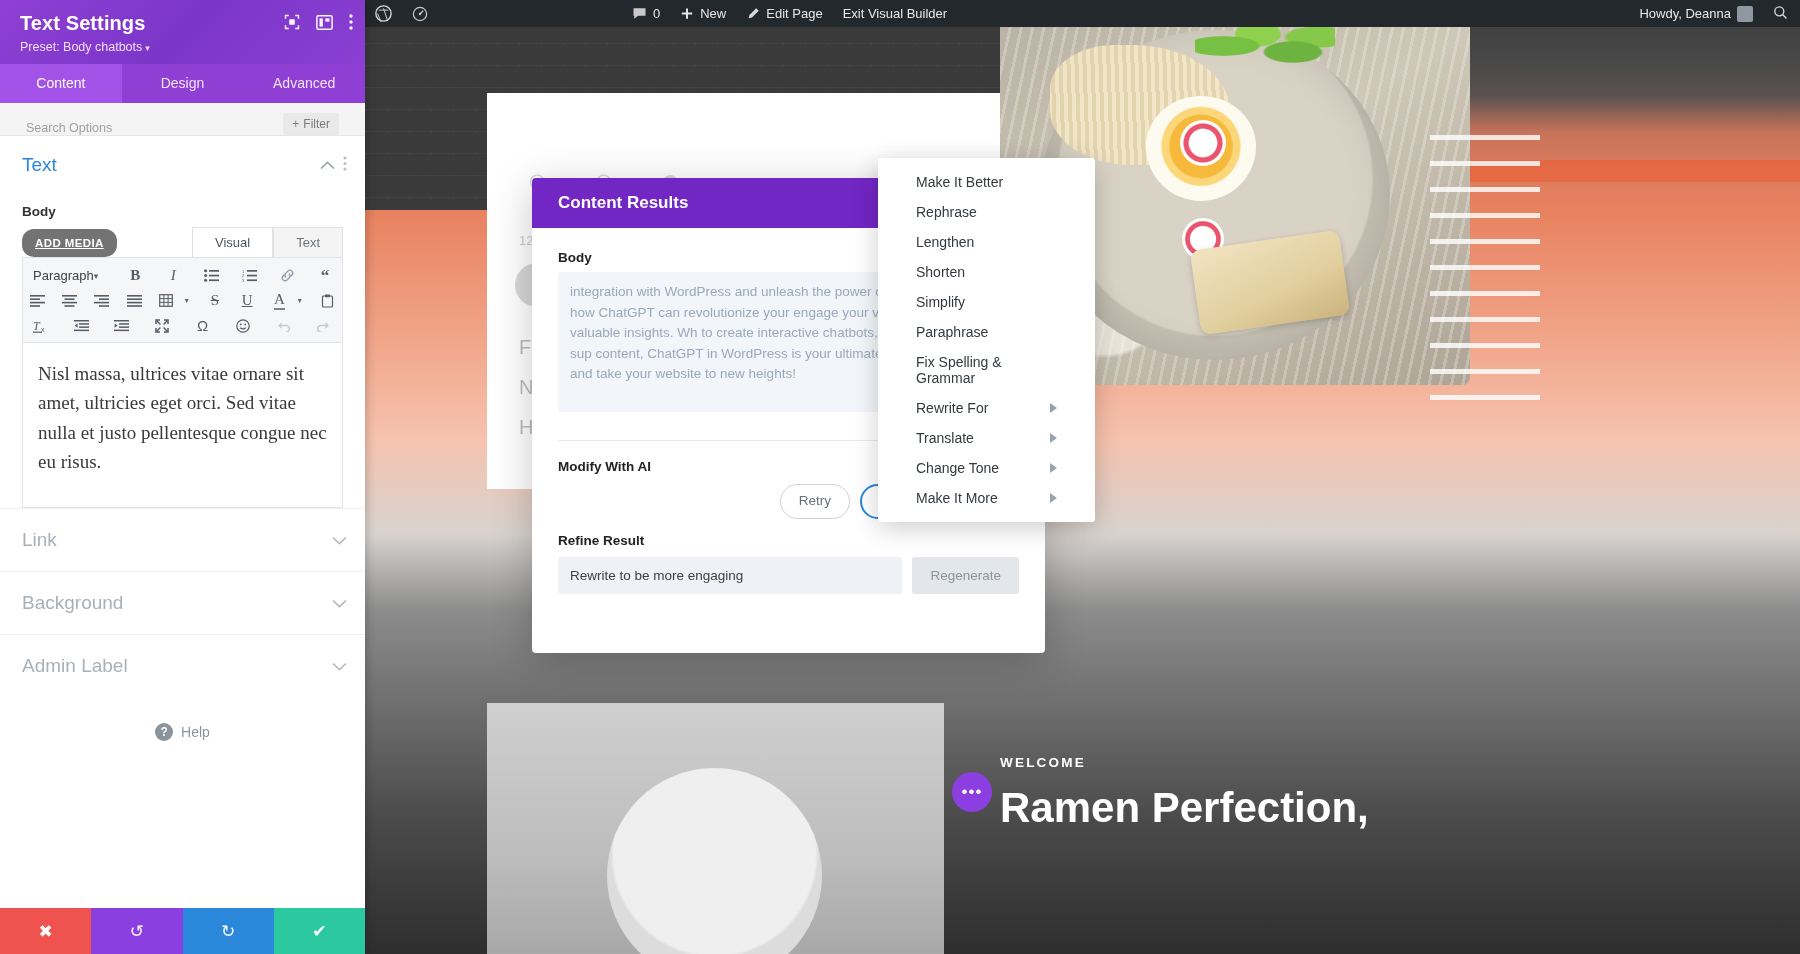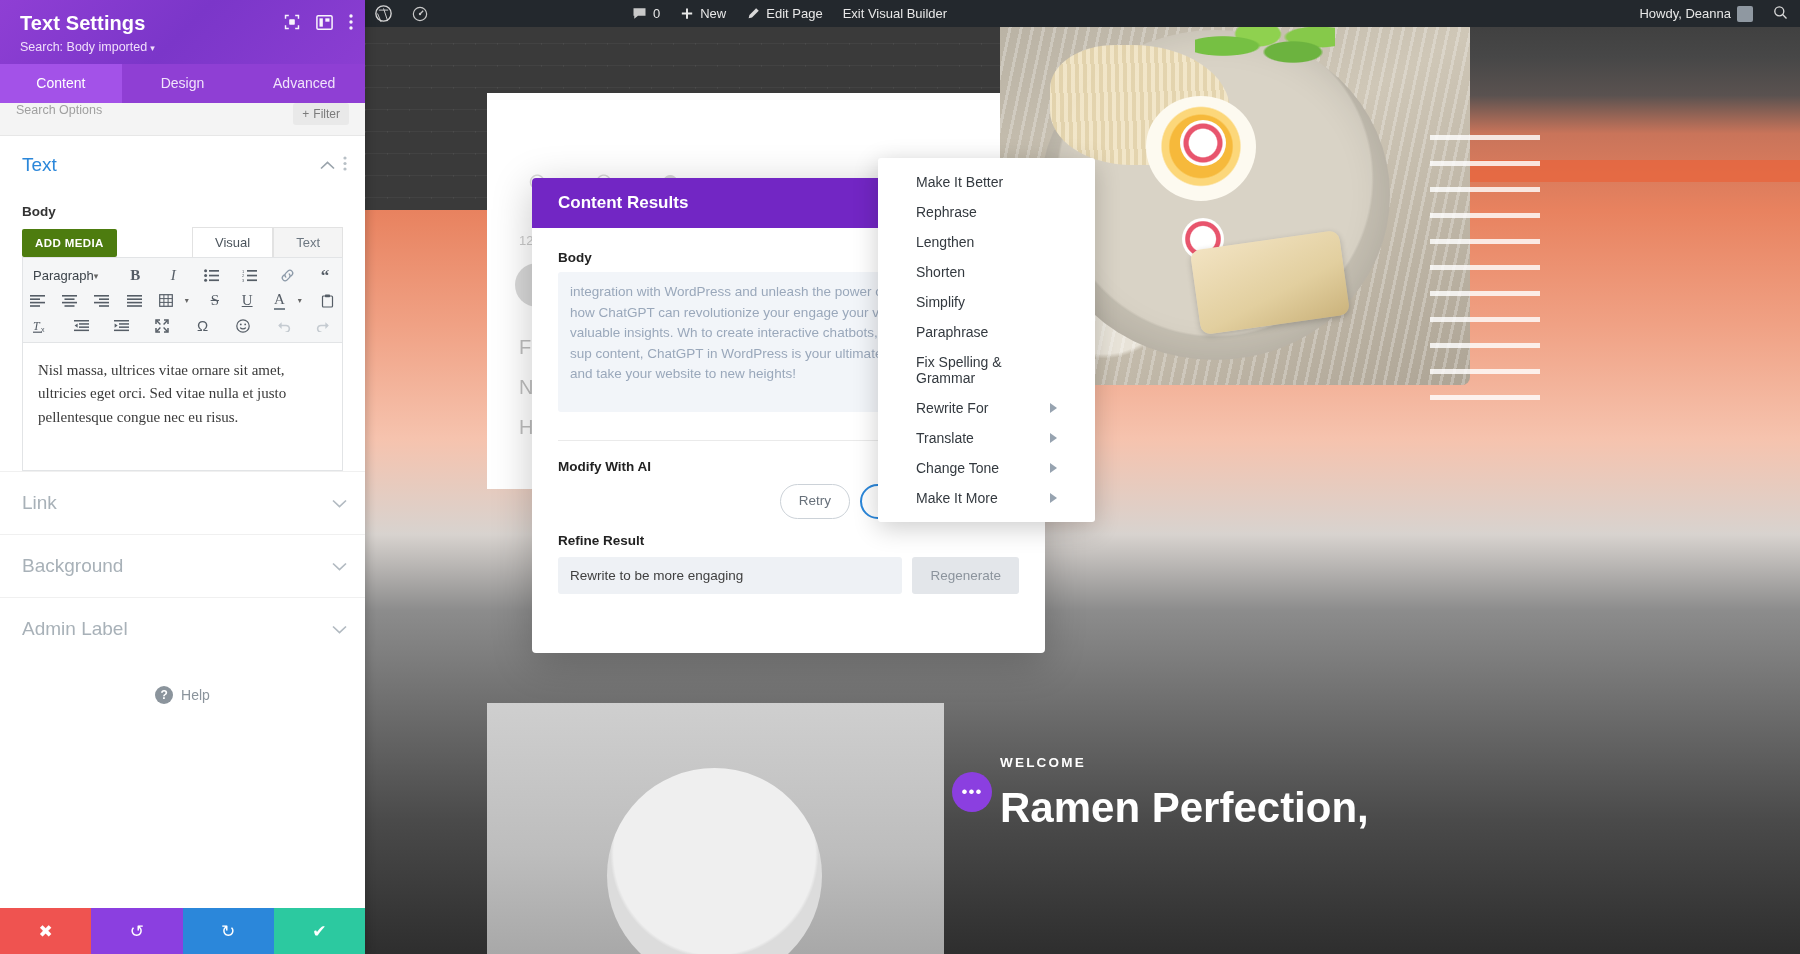--- a/index.html
+++ b/index.html
@@ -131,22 +131,22 @@
     position:absolute; right:12px; top:14px; display:flex; align-items:center; gap:16px;
   }
   .hdr-ico{ color:#fff; opacity:.95; cursor:pointer; line-height:0;}
   .tabs{ display:flex; background:#8f3fd4; }
   .tab{
     flex:1; text-align:center; padding:11px 0 12px; color:#f1e3fb; font-size:14px; cursor:pointer;
     background:#8f3fd4;
   }
   .tab.active{ background:#a352e8; color:#fff; }
   .searchrow{
-    display:flex; align-items:flex-start; background:#f4f4f4;
-    border-bottom:1px solid #e7e7e7; padding:0 16px; height:33px;
+    display:flex; align-items:flex-end; background:#f4f4f4;
+    border-bottom:1px solid #e7e7e7; padding:0 26px; height:33px;
   }
   .searchrow .sinput{ flex:1; font-size:12.5px; color:#a0a0a0;}
   .filter-btn{
     background:#e9e9e9; color:#7b7b7b; font-size:12px; border-radius:3px;
     padding:4px 9px; display:flex; align-items:center; gap:4px; cursor:pointer;
   }
   .panel-body{ flex:1; overflow:hidden; padding:0 0 0 0; background:#fff;}
   .sec-head{
     display:flex; align-items:center; padding:18px 18px 10px 22px; gap:8px;
   }
@@ -161,22 +161,22 @@
     display:flex; align-items:center; justify-content:center; gap:9px; cursor:pointer;
   }
   .ai-badge{
     width:18px;height:18px;border-radius:3px;background:#fff;color:#6a3fd4;
     font-size:9px; font-weight:bold; display:flex;align-items:center;justify-content:center;
   }
   .field-label{ font-size:13.5px; color:#333; padding:18px 0 8px 22px; font-weight:600;}
   .editor-wrap{ margin:0 22px; }
   .editor-top{ display:flex; align-items:flex-end; }
   .addmedia{
-    background:#4d7c0f; color:#fff; font-size:11.5px; font-weight:bold; letter-spacing:.4px;
-    padding:8px 13px; border-radius:2px; cursor:pointer;
+    background:#737373; color:#fff; font-size:11.5px; font-weight:bold; letter-spacing:.4px;
+    padding:8px 13px; border-radius:12px; cursor:pointer;text-decoration:underline;
   }
   .vt-tabs{ margin-left:auto; display:flex; }
   .vt-tab{
     font-size:13px; color:#6d7781; padding:7px 22px 7px; background:#f4f4f4;
     border:1px solid #e2e2e2; border-bottom:none; cursor:pointer;
   }
   .vt-tab.active{ background:#fff; color:#4b545c; }
   .mce-toolbar{
     background:#f5f6f7; border:1px solid #e2e4e6; border-bottom:none;
     padding:5px 6px 4px; display:flex; flex-wrap:wrap; gap:0;
@@ -187,22 +187,22 @@
     color:#555d66; cursor:pointer; font-size:14px;
   }
   .mce-btn.disabled{ color:#c5cbd1; }
   .mce-select{
     display:flex; align-items:center; width:105px; height:24px; font-size:13px;
     color:#3c434a; padding-left:4px; cursor:pointer;
   }
   .mce-select .c{ margin-left:auto; margin-right:10px; font-size:9px; color:#666;}
   .mce-caret{ font-size:8px; color:#666; margin-left:-6px; margin-right:2px;}
   .editor-area{
-    border:1px solid #e2e4e6; background:#fff; padding:16px 15px 41px;
-    font-family:"Liberation Serif", serif; font-size:15px; color:#3a3a3a; line-height:1.55;
+    border:1px solid #e2e4e6; background:#fff; padding:16px 15px 30px;
+    font-family:"Liberation Serif", serif; font-size:19px; color:#3a3a3a; line-height:1.55;
     min-height:112px;
   }
   .collapsed-sec{
     display:flex; align-items:center; padding:20px 18px 20px 22px;
     border-top:1px solid #f0f0f0;
   }
   .help-row{
     display:flex; align-items:center; justify-content:center; gap:8px;
     color:#8b949c; font-size:14px; padding:26px 0; cursor:pointer;
   }
@@ -380,21 +380,21 @@
           </svg>
       </span>
     </div>
   </div>
 
   <div class="panel">
 
     <div class="panel-header">
       <div class="panel-title">Text Settings</div>
       <div class="panel-preset">
-        <span>Search: Body imported</span><span class="caret">▾</span>
+        <span>Preset: Body chatbots</span><span class="caret">▾</span>
       </div>
       <div class="panel-header-icons">
         <span class="hdr-ico">
           <svg width="16" height="16" viewBox="0 0 20 20">
               <path d="M1 1h5v1.8H2.8V6H1zM14 1h5v5h-1.8V2.8H14zM1 14h1.8v3.2H6V19H1zM17.2 14H19v5h-5v-1.8h3.2z" fill="#fff"></path>
               <rect x="6.5" y="6.5" width="7" height="7" rx="1" fill="#fff"></rect>
             </svg>
         </span>
         <span class="hdr-ico">
           <svg width="17" height="15" viewBox="0 0 20 18">

